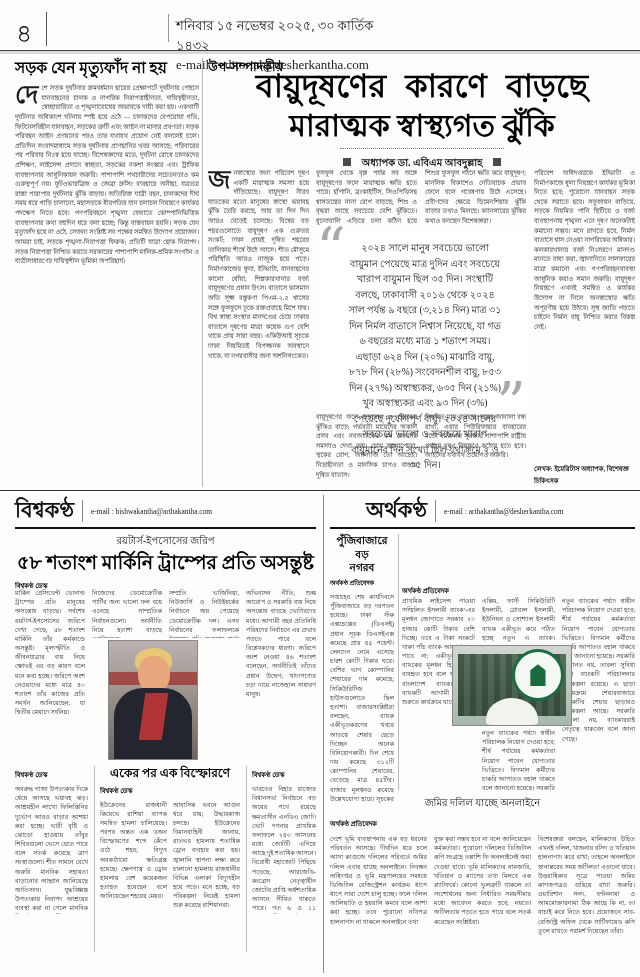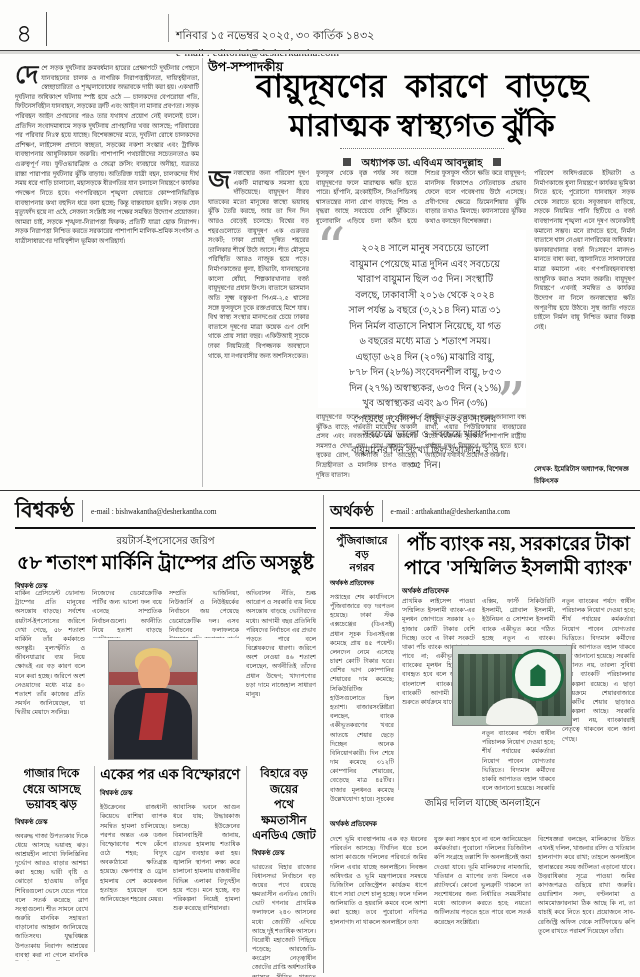--- a/index.html
+++ b/index.html
@@ -15,21 +15,21 @@
   .byline-sm{font-size:6.6px;font-weight:bold;color:#000;}
   .kicker{font-size:10px;color:#111;}
   .rule-v{background:#b9b9b9;width:1px;}
   .dropcap{float:left;font-size:25px;line-height:0.85;font-weight:bold;
            margin:1px 3px 0 0;font-family:"Liberation Serif",serif;}
   .colwrap{display:flex;flex-direction:column;}
   .sq{display:inline-block;width:8px;height:8px;background:#4a4a4a;vertical-align:middle;}
   
   .pageno{font-size:25px;font-family:"DejaVu Serif",serif;}
   .sectionname{font-size:29px;font-weight:bold;letter-spacing:0.5px;}
-  .dateline{font-size:11px;line-height:1.5;color:#222;margin-top:11px;}
+  .dateline{font-size:13px;line-height:1.5;color:#222;}
   .masthead{font-size:29px;font-weight:bold;letter-spacing:0.5px;}
   
   .pq{background:#fff;border:0;padding:4px 14px;box-sizing:border-box;}
   .pq-text{font-size:9.6px;line-height:1.62;text-align:center;color:#222;}
   .pq-mark{font-family:"DejaVu Serif",serif;font-size:58px;line-height:0.8;color:#a9a9a9;}
   
   .photo{border:1px solid #888;overflow:hidden;}
   .trump-bg{position:absolute;inset:0;background:linear-gradient(180deg,#b9b2ae 0%,#a39a94 35%,#6d655f 100%);}
   .trump-band{position:absolute;left:0;right:0;top:26%;height:11%;background:#9d3030;opacity:.75;}
   .trump-hair{position:absolute;left:30%;top:6%;width:42%;height:22%;background:#e8c877;border-radius:50% 50% 42% 42%;}
@@ -59,20 +59,21 @@
   <div class="abs" style="left:168px;top:14px;width:1px;height:28px;background:#999;"></div>
   <div class="abs dateline" style="left:176px;top:16px;width:200px;">
     <div>শনিবার ১৫ নভেম্বর ২০২৫, ৩০ কার্তিক ১৪৩২</div>
     <div>e-mail : editorial@desherkantha.com</div>
   </div>
   <div class="abs" style="left:0;top:50px;width:640px;height:1px;background:#444;"></div>
   <div class="abs" style="left:0;top:51px;width:640px;height:3px;background:#d9d9d6;"></div>
 
   <div class="abs" style="left:15px;top:58px;width:184px;">
     <div class="hl" style="font-size:15.5px;line-height:1.3;">
+      <div>সড়ক যেন মৃত্যুফাঁদ না হয়</div>
     </div>
     <div class="tiny" style="margin-top:5px;height:380px;">
       <span class="dropcap">দে</span><span>শে সড়ক দুর্ঘটনার ক্রমবর্ধমান হারের প্রেক্ষাপটে দুর্ঘটনার পেছনে যানবাহনের চালক ও নাগরিক নিরাপত্তাহীনতা, দায়িত্বহীনতা, স্বেচ্ছাচারিতা ও শৃঙ্খলাবোধের অভাবকে দায়ী করা হয়। একথাটি দুর্ঘটনার অধিকাংশ ঘটনায় স্পষ্ট হয়ে ওঠে — চালকদের বেপরোয়া গতি, ফিটনেসবিহীন যানবাহন, সড়কের ত্রুটি এবং আইন না মানার প্রবণতা। সড়ক পরিবহন আইন প্রণয়নের পরও তার যথাযথ প্রয়োগ নেই বললেই চলে। প্রতিদিন সংবাদমাধ্যমে সড়ক দুর্ঘটনায় প্রাণহানির খবর আসছে; পরিবারের পর পরিবার নিঃস্ব হয়ে যাচ্ছে। বিশেষজ্ঞদের মতে, দুর্ঘটনা রোধে চালকদের প্রশিক্ষণ, লাইসেন্স প্রদানে স্বচ্ছতা, সড়কের নকশা সংস্কার এবং ট্রাফিক ব্যবস্থাপনার আধুনিকায়ন জরুরি। পাশাপাশি পথচারীদের সচেতনতাও কম গুরুত্বপূর্ণ নয়। ফুটওভারব্রিজ ও জেব্রা ক্রসিং ব্যবহারে অনীহা, যত্রতত্র রাস্তা পারাপার দুর্ঘটনার ঝুঁকি বাড়ায়। অতিরিক্ত যাত্রী বহন, চালকদের দীর্ঘ সময় ধরে গাড়ি চালানো, মহাসড়কে ধীরগতির যান চলাচল নিয়ন্ত্রণে কার্যকর পদক্ষেপ নিতে হবে। গণপরিবহনে শৃঙ্খলা ফেরাতে কোম্পানিভিত্তিক ব্যবস্থাপনার কথা বহুদিন ধরে বলা হচ্ছে; কিন্তু বাস্তবায়ন হয়নি। সড়ক যেন মৃত্যুফাঁদ হয়ে না ওঠে, সেজন্য সংশ্লিষ্ট সব পক্ষের সমন্বিত উদ্যোগ প্রয়োজন। আমরা চাই, সড়কে শৃঙ্খলা-নিরাপত্তা ফিরুক; প্রতিটি যাত্রা হোক নিরাপদ। সড়ক নিরাপত্তা নিশ্চিত করতে সরকারের পাশাপাশি মালিক-শ্রমিক সংগঠন ও যাত্রীসাধারণের দায়িত্বশীল ভূমিকা অপরিহার্য।</span>
     </div>
   </div>
 
   <div class="abs rule-v" style="left:202px;top:58px;height:429px;"></div>
 
   <div class="abs hl" style="left:208px;top:58px;font-size:12.5px;">উপ-সম্পাদকীয়</div>
 
@@ -105,21 +106,21 @@
     <div class="pq-text" style="padding:6px 10px 0 16px;">২০২৪ সালে মানুষ সবচেয়ে ভালো বায়ুমান পেয়েছে মাত্র দুদিন এবং সবচেয়ে খারাপ বায়ুমান ছিল ৩৫ দিন। সংস্থাটি বলছে, ঢাকাবাসী ২০১৬ থেকে ২০২৪ সাল পর্যন্ত ৯ বছরে (৩,২১৪ দিন) মাত্র ৩১ দিন নির্মল বাতাসে নিশ্বাস নিয়েছে, যা গত ৬ বছরের মধ্যে মাত্র ১ শতাংশ সময়। এছাড়া ৬২৪ দিন (২০%) মাঝারি বায়ু, ৮৭৮ দিন (২৮%) সংবেদনশীল বায়ু, ৮৫৩ দিন (২৭%) অস্বাস্থ্যকর, ৬৩৫ দিন (২১%) খুব অস্বাস্থ্যকর এবং ৯৩ দিন (৩%) পেয়েছে দুর্যোগপূর্ণ বায়ু। ২০২৪ সালের সবচেয়ে ভালো ও সবচেয়ে খারাপ বায়ুমানের দিন সংখ্যা ছিল যথাক্রমে ২ ও ৩৫ দিন।</div>
   </div>
 
   <div class="abs" style="left:0;top:490px;width:640px;height:1px;background:#333;"></div>
   <div class="abs rule-v" style="left:323px;top:495px;height:478px;background:#8a8a8a;"></div>
 
   <div class="abs" style="left:15px;top:497px;width:301px;">
     <div style="display:flex;align-items:center;height:28px;">
       <span class="bold" style="font-size:21px;">বিশ্বকণ্ঠ</span>
       <span style="width:1px;height:22px;background:#888;margin:0 8px;"></span>
-      <span style="font-size:7.4px;color:#222;">e-mail : bishwakantha@desherkantha.com</span>
+      <span style="font-size:7.4px;color:#222;">e-mail : bishwakantha@arthakantha.com</span>
     </div>
     <div style="height:2px;background:#111;margin-top:2px;"></div>
     <div class="c kicker" style="margin-top:4px;">রয়টার্স-ইপসোসের জরিপ</div>
     <div class="c hl" style="font-size:19px;line-height:1.15;margin-top:2px;">৫৮ শতাংশ মার্কিনি ট্রাম্পের প্রতি অসন্তুষ্ট</div>
     <div class="byline-sm" style="margin-top:6px;">বিশ্বকণ্ঠ ডেস্ক</div>
   </div>
 
   <div class="abs tiny2" style="left:15px;top:588px;width:70px;height:174px;">মার্কিন প্রেসিডেন্ট ডোনাল্ড ট্রাম্পের প্রতি মানুষের অসন্তোষ বাড়ছে। সর্বশেষ রয়টার্স-ইপসোসের জরিপে দেখা গেছে, ৫৮ শতাংশ মার্কিনি তাঁর কর্মকাণ্ডে অসন্তুষ্ট। মূল্যস্ফীতি ও জীবনযাত্রার ব্যয় নিয়ে ক্ষোভই এর বড় কারণ বলে মনে করা হচ্ছে। জরিপে অংশ নেওয়াদের মধ্যে মাত্র ৪০ শতাংশ তাঁর কাজের প্রতি সমর্থন জানিয়েছেন, যা দ্বিতীয় মেয়াদে সর্বনিম্ন।</div>
   <div class="abs tiny2" style="left:92px;top:588px;width:70px;height:50px;">নিজেদের ডেমোক্রেটিক পার্টির জন্য ভালো ফল বয়ে এনেছে সাম্প্রতিক নির্বাচনগুলো। অর্থনীতি নিয়ে হতাশা বাড়ছে ভোটারদের।</div>
   <div class="abs tiny2" style="left:169px;top:588px;width:70px;height:50px;">সম্প্রতি ভার্জিনিয়া, নিউজার্সি ও নিউইয়র্কের নির্বাচনে জয় পেয়েছে ডেমোক্রেটিক দল। এসব নির্বাচনের ফলাফলকে ট্রাম্পের প্রতি অনাস্থার বার্তা বলা হচ্ছে।</div>
@@ -128,78 +129,64 @@
   <div class="abs photo" style="left:108px;top:640px;width:88px;height:118px;">
     <div class="trump-bg"></div>
     <div class="trump-band"></div>
     <div class="trump-hair"></div>
     <div class="trump-face"></div>
     <div class="trump-coat"></div>
     <div class="trump-scarf"></div>
   </div>
 
   <div class="abs" style="left:15px;top:766px;width:73px;">
-    <div class="c hl" style="font-size:11.5px;line-height:1.35;">
-      <div>গাজার দিকে</div>
-      <div>ধেয়ে আসছে</div>
-      <div>ভয়াবহ ঝড়</div>
-    </div>
     <div class="byline-sm" style="margin-top:3px;">বিশ্বকণ্ঠ ডেস্ক</div>
     <div class="tiny2" style="margin-top:3px;height:130px;">অবরুদ্ধ গাজা উপত্যকার দিকে ধেয়ে আসছে ভয়াবহ ঝড়। আশ্রয়হীন লাখো ফিলিস্তিনির দুর্ভোগ আরও বাড়ার আশঙ্কা করা হচ্ছে। ভারী বৃষ্টি ও ঝোড়ো হাওয়ায় তাঁবুর শিবিরগুলো ভেসে যেতে পারে বলে সতর্ক করেছে ত্রাণ সংস্থাগুলো। শীত সামনে রেখে জরুরি মানবিক সহায়তা বাড়ানোর আহ্বান জানিয়েছে জাতিসংঘ। যুদ্ধবিধ্বস্ত উপত্যকায় নিরাপদ আশ্রয়ের ব্যবস্থা করা না গেলে মানবিক বিপর্যয় আরও গভীর হবে বলে আশঙ্কা বিশেষজ্ঞদের।</div>
   </div>
 
   <div class="abs rule-v" style="left:94px;top:766px;height:186px;"></div>
 
   <div class="abs" style="left:100px;top:766px;width:140px;">
-    <div class="c hl" style="font-size:14px;line-height:1.3;text-align:right;">
+    <div class="c hl" style="font-size:12px;line-height:1.3;">
       <div>একের পর এক বিস্ফোরণে</div>
     </div>
     <div class="byline-sm" style="margin-top:3px;">বিশ্বকণ্ঠ ডেস্ক</div>
     <div style="display:flex;gap:6px;margin-top:3px;">
       <div class="tiny2" style="width:67px;height:140px;">ইউক্রেনের রাজধানী কিয়েভে রাশিয়া ব্যাপক সমন্বিত হামলা চালিয়েছে। পরপর অন্তত এক ডজন বিস্ফোরণের শব্দে কেঁপে ওঠে শহর; বিদ্যুৎ অবকাঠামো ক্ষতিগ্রস্ত হয়েছে। ক্ষেপণাস্ত্র ও ড্রোন হামলায় বেশ কয়েকজন হতাহত হয়েছেন বলে জানিয়েছেন শহরের মেয়র।</div>
       <div class="tiny2" style="width:67px;height:140px;">আবাসিক ভবনে আগুন ধরে যায়; উদ্ধারকাজ চলছে। ইউক্রেনের বিমানবাহিনী জানায়, রাতভর হামলায় শতাধিক ড্রোন ব্যবহার করা হয়। জ্বালানি স্থাপনা লক্ষ্য করে চালানো হামলায় রাজধানীর বিভিন্ন এলাকা বিদ্যুৎহীন হয়ে পড়ে। মনে হচ্ছে, বড় পরিকল্পনা নিয়েই হামলা শুরু করেছে রাশিয়ানরা।</div>
     </div>
   </div>
 
   <div class="abs rule-v" style="left:246px;top:766px;height:186px;"></div>
 
   <div class="abs" style="left:252px;top:766px;width:64px;">
-    <div class="c hl" style="font-size:11.5px;line-height:1.35;">
-      <div>বিহারে বড় জয়ের</div>
-      <div>পথে ক্ষমতাসীন</div>
-      <div>এনডিএ জোট</div>
-    </div>
     <div class="byline-sm" style="margin-top:3px;">বিশ্বকণ্ঠ ডেস্ক</div>
     <div class="tiny2" style="margin-top:3px;height:130px;">ভারতের বিহার রাজ্যের বিধানসভা নির্বাচনে বড় জয়ের পথে রয়েছে ক্ষমতাসীন এনডিএ জোট। ভোট গণনার প্রাথমিক ফলাফলে ২৪৩ আসনের মধ্যে জোটটি এগিয়ে আছে দুই শতাধিক আসনে। বিরোধী মহাজোট পিছিয়ে পড়েছে; আরজেডি-কংগ্রেস নেতৃত্বাধীন জোটের প্রাপ্তি অর্ধশতাধিক আসনে সীমিত থাকতে পারে। গত ৬ ও ১১ নভেম্বর বিহারে দুই দফায় ভোট গ্রহণ অনুষ্ঠিত হয়। ভোট পড়ে প্রায় ৬৬ শতাংশ, যা রাজ্যটিতে রেকর্ড।</div>
   </div>
 
   <div class="abs" style="left:330px;top:497px;width:305px;">
     <div style="display:flex;align-items:center;height:28px;">
-      <span class="bold" style="font-size:15px;">অর্থকণ্ঠ</span>
+      <span class="bold" style="font-size:21px;margin-left:36px;">অর্থকণ্ঠ</span>
       <span style="width:1px;height:22px;background:#888;margin:0 8px;"></span>
       <span style="font-size:7.4px;color:#222;">e-mail : arthakantha@desherkantha.com</span>
     </div>
     <div style="height:2px;background:#111;margin-top:2px;"></div>
   </div>
 
   <div class="abs" style="left:330px;top:534px;width:64px;">
     <div class="c hl" style="font-size:10.5px;line-height:1.3;">
       <div>পুঁজিবাজারে বড়</div>
       <div>নগরব</div>
     </div>
     <div class="byline-sm" style="margin-top:3px;font-size:6.2px;">অর্থকণ্ঠ প্রতিবেদক</div>
     <div class="tiny2" style="margin-top:3px;height:212px;">সপ্তাহের শেষ কার্যদিবসে পুঁজিবাজারে বড় দরপতন হয়েছে। ঢাকা স্টক এক্সচেঞ্জের (ডিএসই) প্রধান সূচক ডিএসইএক্স কমেছে প্রায় ৪৫ পয়েন্ট। লেনদেন নেমে এসেছে চারশ কোটি টাকার ঘরে। বেশির ভাগ কোম্পানির শেয়ারের দাম কমেছে; সিকিউরিটিজ হাউসগুলোতে ছিল হতাশা। বাজারসংশ্লিষ্টরা বলছেন, ব্যাংক একীভূতকরণের খবরে আতঙ্কে শেয়ার ছেড়ে দিচ্ছেন অনেক বিনিয়োগকারী। দিন শেষে দাম কমেছে ৩১২টি কোম্পানির শেয়ারের, বেড়েছে মাত্র ৪৫টির। বাজার মূলধনও কমেছে উল্লেখযোগ্য হারে। সূচকের টানা পতনে ক্ষুব্ধ সাধারণ বিনিয়োগকারীরা মতিঝিলে বিক্ষোভ করেছেন বলে জানা গেছে।</div>
   </div>
 
   <div class="abs rule-v" style="left:398px;top:534px;height:256px;"></div>
 
-  <div class="abs c" style="left:402px;top:532px;width:233px;">
-    <div class="hl" style="font-size:19px;line-height:1.25;">পাঁচ ব্যাংক নয়, সরকারের টাকা</div>
-    <div class="hl" style="font-size:19px;line-height:1.25;">পাবে 'সম্মিলিত ইসলামী ব্যাংক'</div>
-  </div>
   <div class="abs byline-sm" style="left:402px;top:585px;">অর্থকণ্ঠ প্রতিবেদক</div>
   <div class="abs tiny2" style="left:402px;top:596px;width:73px;height:194px;">প্রাথমিক লাইসেন্স পাওয়া 'সম্মিলিত ইসলামী ব্যাংক'-এর মূলধন জোগাতে সরকার ২০ হাজার কোটি টাকার বেশি দিচ্ছে। তবে এ টাকা সংকটে থাকা পাঁচ ব্যাংক আলাদাভাবে পাবে না; একীভূত নতুন ব্যাংকের মূলধন হিসেবে তা ব্যবহৃত হবে বলে জানিয়েছে বাংলাদেশ ব্যাংক। নতুন ব্যাংকটি আগামী বছরের শুরুতে কার্যক্রমে যাবে।</div>
   <div class="abs tiny2" style="left:482px;top:596px;width:73px;height:46px;">এক্সিম, ফার্স্ট সিকিউরিটি ইসলামী, গ্লোবাল ইসলামী, ইউনিয়ন ও সোশ্যাল ইসলামী ব্যাংক একীভূত করে গঠিত হচ্ছে নতুন এ ব্যাংক। আমানতকারীদের অর্থ সম্পূর্ণ সুরক্ষিত থাকবে বলে আশ্বস্ত করেছে কেন্দ্রীয় ব্যাংক।</div>
   <div class="abs tiny2" style="left:482px;top:728px;width:73px;height:62px;">নতুন ব্যাংকের পর্ষদে স্বাধীন পরিচালক নিয়োগ দেওয়া হবে; শীর্ষ পর্যায়ের কর্মকর্তারা নিয়োগ পাবেন যোগ্যতার ভিত্তিতে। বিদ্যমান কর্মীদের চাকরি আপাতত বহাল থাকবে বলে জানানো হয়েছে। সরকারি আমানত নয়, তারল্য সুবিধা দিয়ে ব্যাংকটি পরিচালনার পরিকল্পনা রয়েছে। এ ছাড়া পর্যায়ক্রমে শেয়ারবাজারে ব্যাংকটির শেয়ার ছাড়ারও পরিকল্পনা আছে। সরকারি আমলা নয়, ব্যাংকাররাই নেতৃত্বে থাকবেন বলে জানা গেছে।</div>
   <div class="abs tiny2" style="left:562px;top:596px;width:73px;height:194px;">নতুন ব্যাংকের পর্ষদে স্বাধীন পরিচালক নিয়োগ দেওয়া হবে; শীর্ষ পর্যায়ের কর্মকর্তারা নিয়োগ পাবেন যোগ্যতার ভিত্তিতে। বিদ্যমান কর্মীদের চাকরি আপাতত বহাল থাকবে বলে জানানো হয়েছে। সরকারি আমানত নয়, তারল্য সুবিধা দিয়ে ব্যাংকটি পরিচালনার পরিকল্পনা রয়েছে। এ ছাড়া পর্যায়ক্রমে শেয়ারবাজারে ব্যাংকটির শেয়ার ছাড়ারও পরিকল্পনা আছে। সরকারি আমলা নয়, ব্যাংকাররাই নেতৃত্বে থাকবেন বলে জানা গেছে।</div>
 
   <div class="abs photo" style="left:452px;top:645px;width:118px;height:79px;">
     <div class="bank-sky"></div>
     <div class="bank-bldg"></div>
     <div class="bank-lotus"></div>

